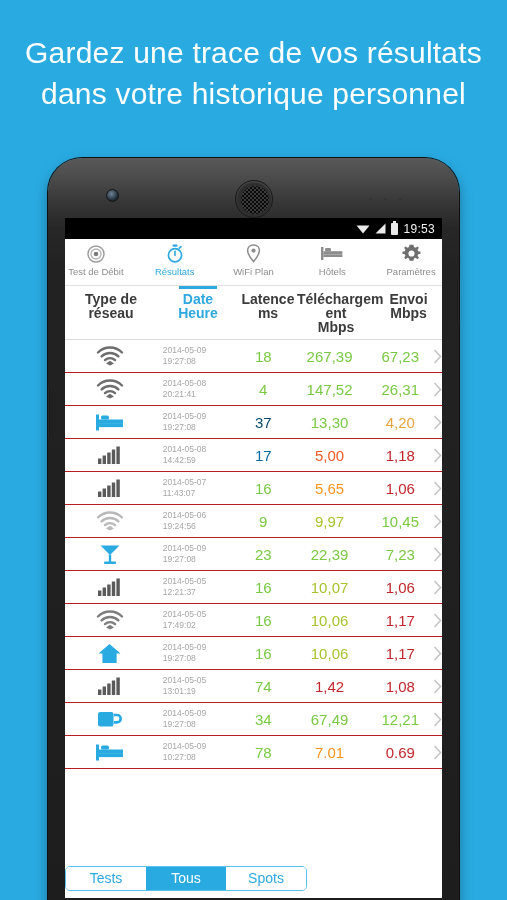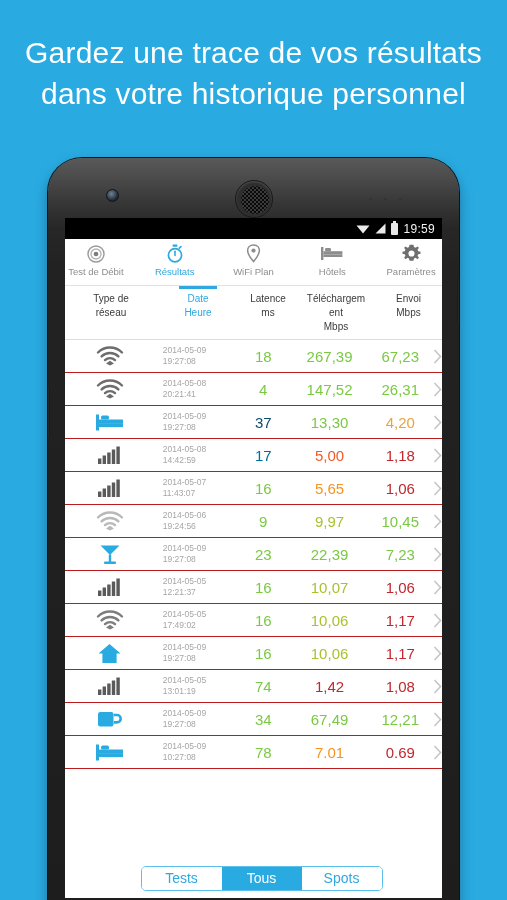--- a/index.html
+++ b/index.html
@@ -107,21 +107,21 @@
   .tab { flex: 1; text-align: center; position: relative; }
   .tab .ticon { height: 21px; display: flex; align-items: center; justify-content: center; }
   .tab .tlabel { font-size: 9.5px; color: #8d8d8d; margin-top: 2px; display: block; }
   .tab.active .tlabel { color: #2fa8e0; }
 
   
   .colhead {
     display: flex; border-bottom: 1px solid #dcdcdc;
     padding: 6px 0 5px 0;
   }
-  .colhead > div { font-size: 10px; color: #3b3b3b; text-align: center; line-height: 14px; }
+  .colhead > div { font-size: 14px; color: #3b3b3b; text-align: center; line-height: 14px; font-weight: bold; }
   .ch-type { width: 92px; }
   .ch-date { width: 82px; color: #2fa8e0 !important; position: relative; }
   .ch-date .sortbar {
     position: absolute; left: 22px; top: -6px; width: 38px; height: 2.5px; background: #2fa8e0;
   }
   .ch-lat  { width: 58px; }
   .ch-dl   { width: 78px; }
   .ch-up   { width: 67px; }
 
   
@@ -133,22 +133,22 @@
   }
   .c-icon { width: 92px; display: flex; align-items: center; justify-content: center; }
   .c-date { width: 82px; color: #a6a6a6; font-size: 8.5px; line-height: 11px; padding-left: 8px;}
   .c-lat  { width: 58px; text-align: center; font-size: 15px; }
   .c-dl   { width: 78px; text-align: center; font-size: 15px; }
   .c-up   { width: 67px; text-align: center; font-size: 15px; }
   .c-chev { flex: 1; display: flex; align-items: center; justify-content: center; }
 
   
   .segwrap {
-    position: absolute; left: 8px; bottom: 0; width: 377px; height: 40px;
-    background: #fff; display: flex; align-items: center; justify-content: center;
+    position: absolute; left: 0; bottom: 0; width: 377px; height: 40px;
+    background: #fff; display: flex; align-items: center; justify-content: flex-start;
   }
   .seg {
     display: flex; border: 1px solid #5cc0ec; border-radius: 5px; overflow: hidden;
     height: 25px;
   }
   .seg div {
     width: 80px; text-align: center; line-height: 23px;
     font-size: 14px; color: #2fa8e0; background: #fff;
   }
   .seg div.on { background: #29abe2; color: #fff; }
@@ -174,21 +174,21 @@
   <div class="screen">
 
     <div class="statusbar">
       <svg class="sb-ico" width="14" height="11" viewBox="0 0 14 11">
         <path d="M0.5 2.5 L7 10.5 L13.5 2.5 Z" fill="#eaeaea"></path>
       </svg>
       <svg class="sb-ico" width="11" height="11" viewBox="0 0 11 11">
         <path d="M10.5 0.5 L10.5 10.5 L0.5 10.5 Z" fill="#eaeaea"></path>
       </svg>
       <div class="sb-batt"></div>
-      <span class="sb-clock">19:59</span>
+      <span class="sb-clock">19:53</span>
     </div>
 
     <div class="tabbar">
 
       <div class="tab">
         <div class="ticon">
           <svg width="18" height="18" viewBox="0 0 18 18">
             <circle cx="9" cy="9" r="8" fill="none" stroke="#9a9a9a" stroke-width="1.4"></circle>
             <circle cx="9" cy="9" r="5" fill="none" stroke="#b5b5b5" stroke-width="1.4"></circle>
             <circle cx="9" cy="9" r="2.3" fill="#7d7d7d"></circle>

